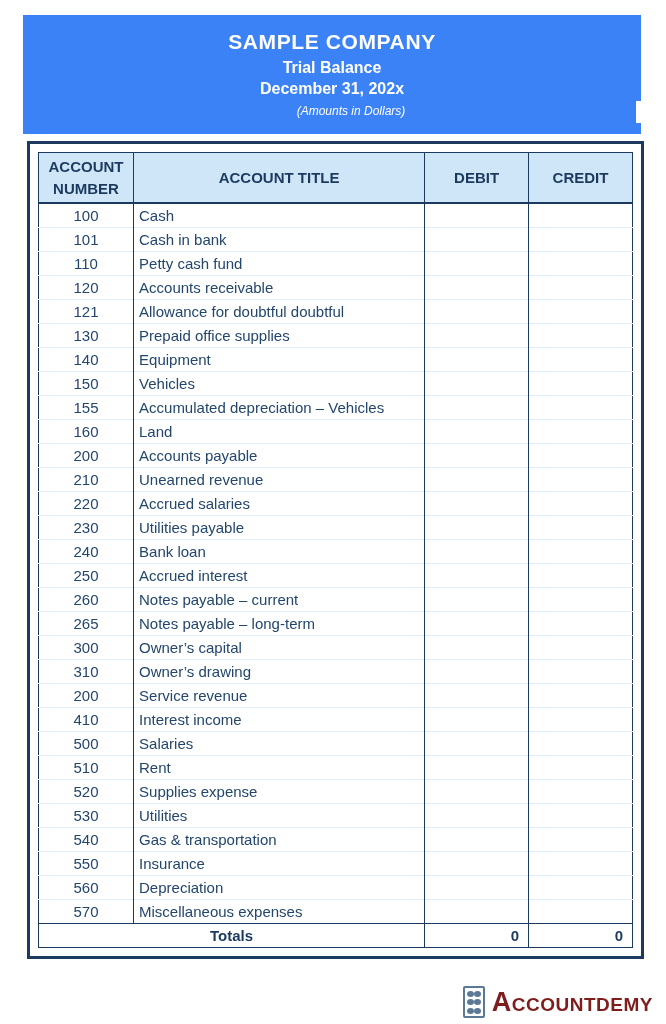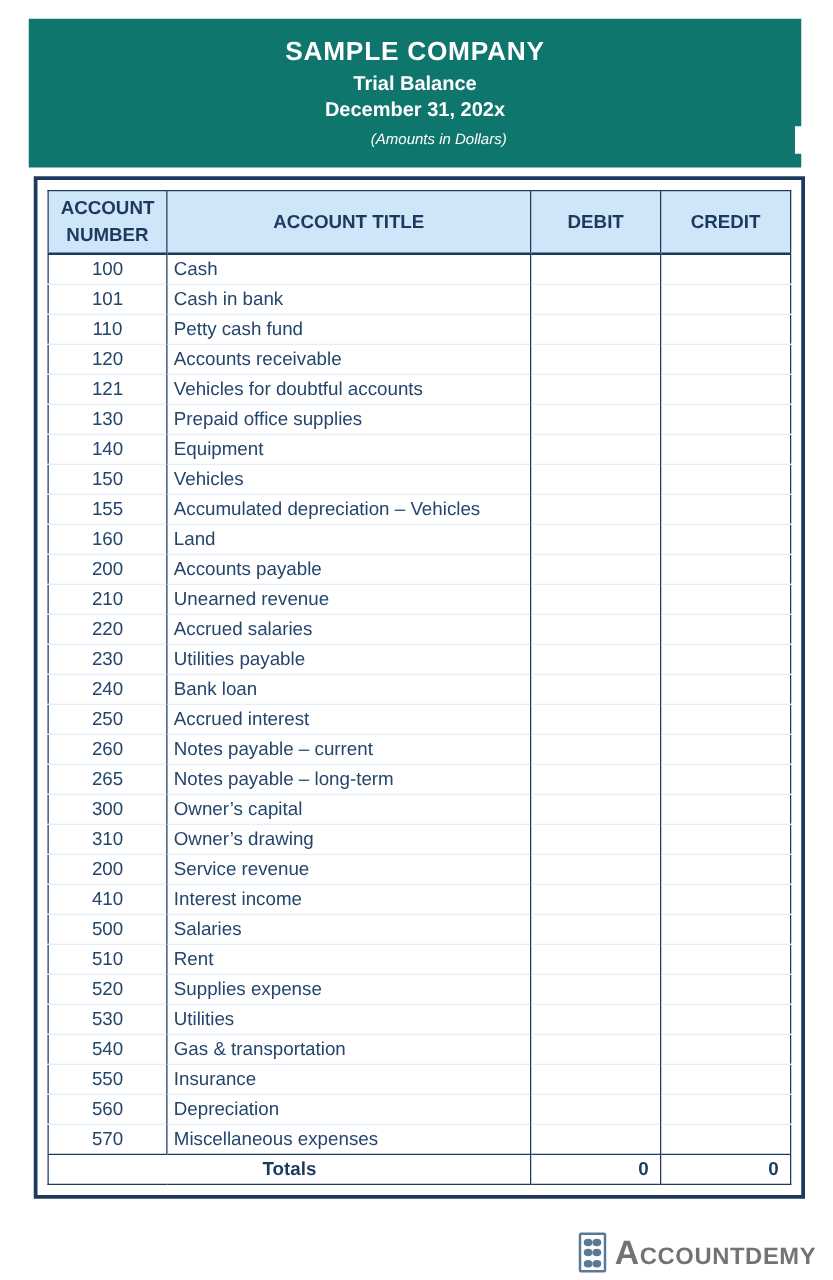--- a/index.html
+++ b/index.html
@@ -16,21 +16,21 @@
     overflow: hidden;
   }
 
   
   .banner {
     position: absolute;
     left: 23px;
     top: 15px;
     width: 618px;
     height: 119px;
-    background: #0f766e;
+    background: #3b82f6;
     color: #ffffff;
     text-align: center;
     box-sizing: border-box;
     padding-top: 15px;
   }
   .banner .company {
     font-size: 21px;
     font-weight: bold;
     letter-spacing: 0.6px;
   }
@@ -160,21 +160,21 @@
     width: 7px;
     height: 6px;
     background: #5c7897;
     border-radius: 50%;
   }
   .wordmark {
     display: block;
     font-weight: bold;
     font-size: 19px;
     letter-spacing: 0.5px;
-    color: #737373;
+    color: #7f1d1d;
   }
   .wordmark::first-letter {
     font-size: 27px;
   }
 </style>
 </head>
 <body>
 
 <div class="page">
 
@@ -225,21 +225,21 @@
             <td class="credit"></td>
           </tr>
           <tr>
             <td class="num">120</td>
             <td class="title">Accounts receivable</td>
             <td class="debit"></td>
             <td class="credit"></td>
           </tr>
           <tr>
             <td class="num">121</td>
-            <td class="title">Vehicles for doubtful accounts</td>
+            <td class="title">Allowance for doubtful doubtful</td>
             <td class="debit"></td>
             <td class="credit"></td>
           </tr>
           <tr>
             <td class="num">130</td>
             <td class="title">Prepaid office supplies</td>
             <td class="debit"></td>
             <td class="credit"></td>
           </tr>
           <tr>

